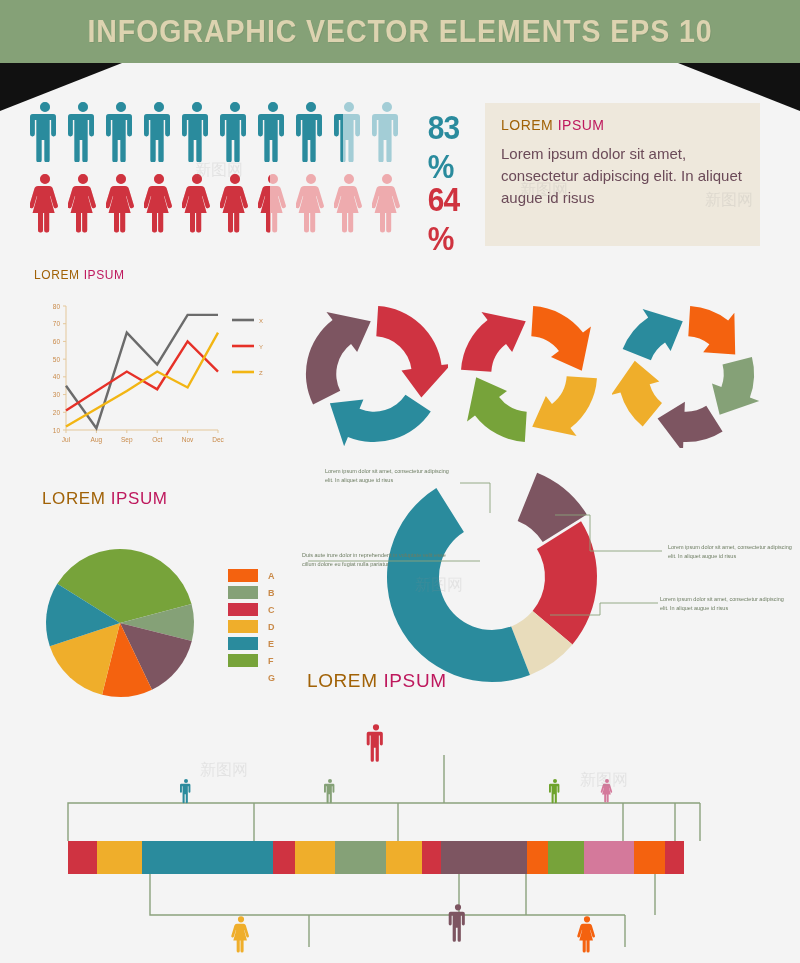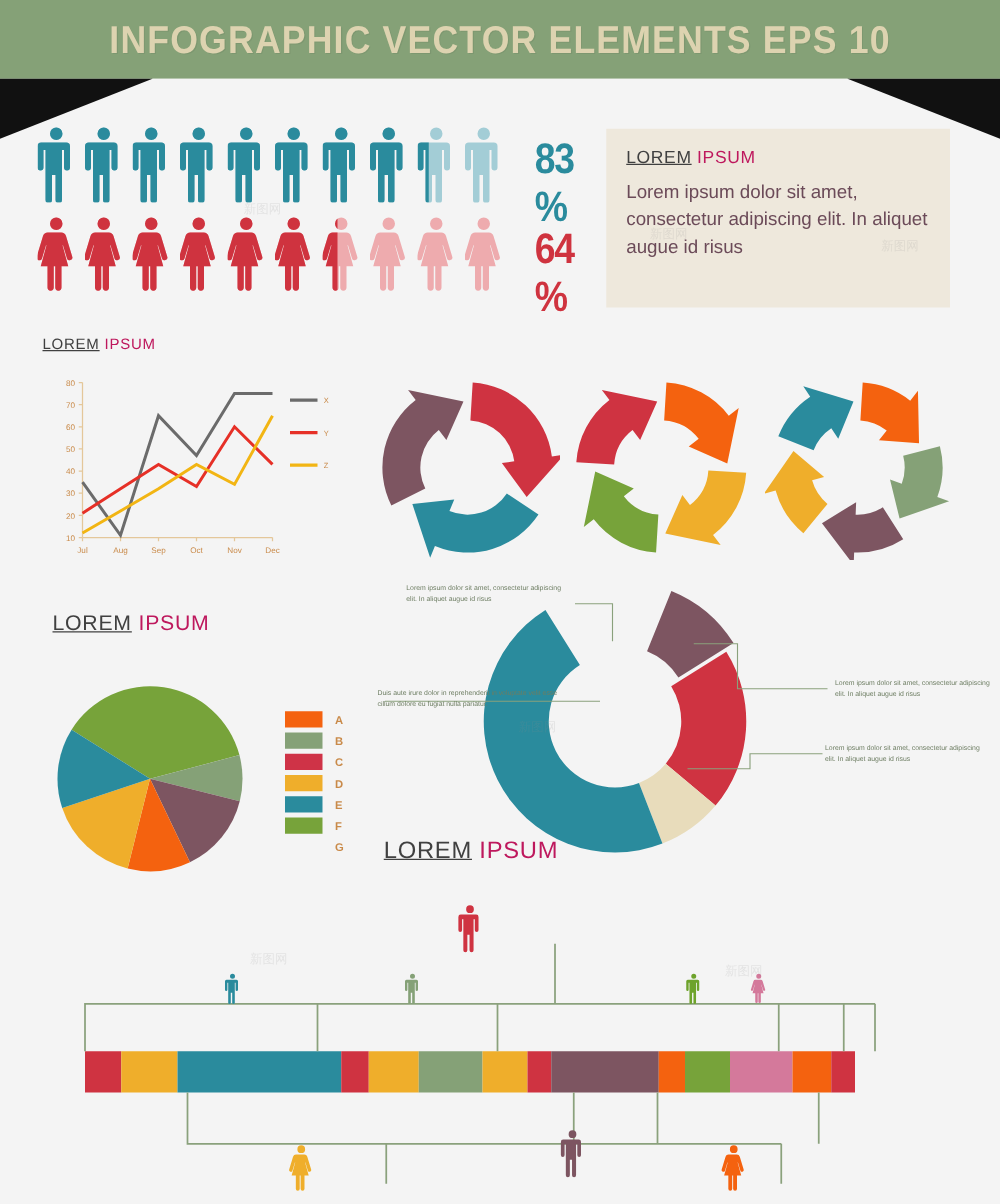--- a/index.html
+++ b/index.html
@@ -54,21 +54,21 @@
   }
   #male-pct{ left:395px; top:8px; color:#2a8b9d; }
   #female-pct{ left:395px; top:80px; color:#cf333f; }
 
   
   #text-card{
     position:absolute; left:485px; top:103px; width:275px; height:143px;
     background:#eee8dc; padding:14px 16px;
   }
   #text-card-heading{ font-size:14px; letter-spacing:0.5px; margin-bottom:10px; }
-  .lorem-blue{ color:#404040;text-decoration:underline; }
+  .lorem-blue{ color:#a16207; }
   .lorem-red{ color:#be185d; }
   #text-card-body{
     font-size:15px; line-height:1.45; color:#6b4a58;
   }
 
   
   .section-label{
     position:absolute; font-size:12px; letter-spacing:0.6px;
   }
   #label-linechart{ left:34px; top:268px; font-size:12px; }
@@ -99,21 +99,21 @@
   #callout-2{ left:2px; top:96px; width:150px; }
   #callout-3{ left:368px; top:88px; }
   #callout-4{ left:360px; top:140px; }
 
   
   #timeline{ position:absolute; left:0; top:715px; width:800px; height:248px; }
   #timeline-bar{ position:absolute; left:68px; top:126px; height:33px; display:flex; width:616px; }
   .tl-seg{ height:33px; }
 
   .watermark{
-    position:absolute; color:rgba(140,140,140,0.16); font-size:10px;
+    position:absolute; color:rgba(140,140,140,0.16); font-size:16px;
     pointer-events:none; user-select:none;
   }
 </style>
 </head>
 <body>
 
 <div id="header-banner"></div>
 <div id="header-title">INFOGRAPHIC VECTOR ELEMENTS EPS 10</div>
 <div id="ribbon-fold-left" class="ribbon-fold"></div>
 <div id="ribbon-fold-right" class="ribbon-fold"></div>

